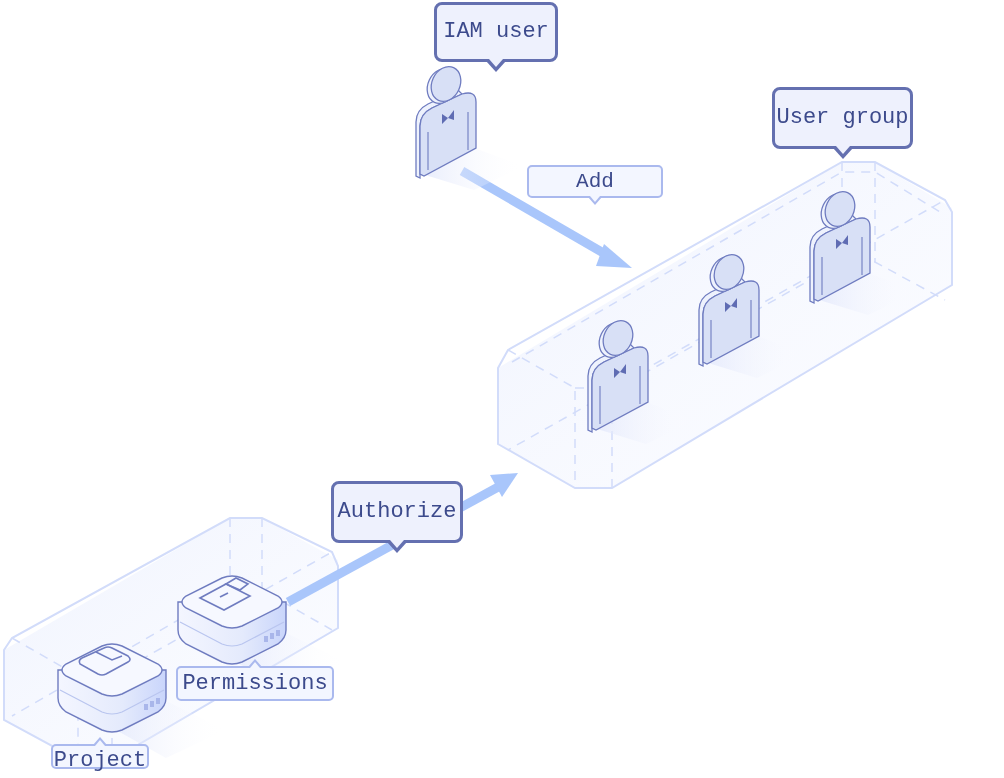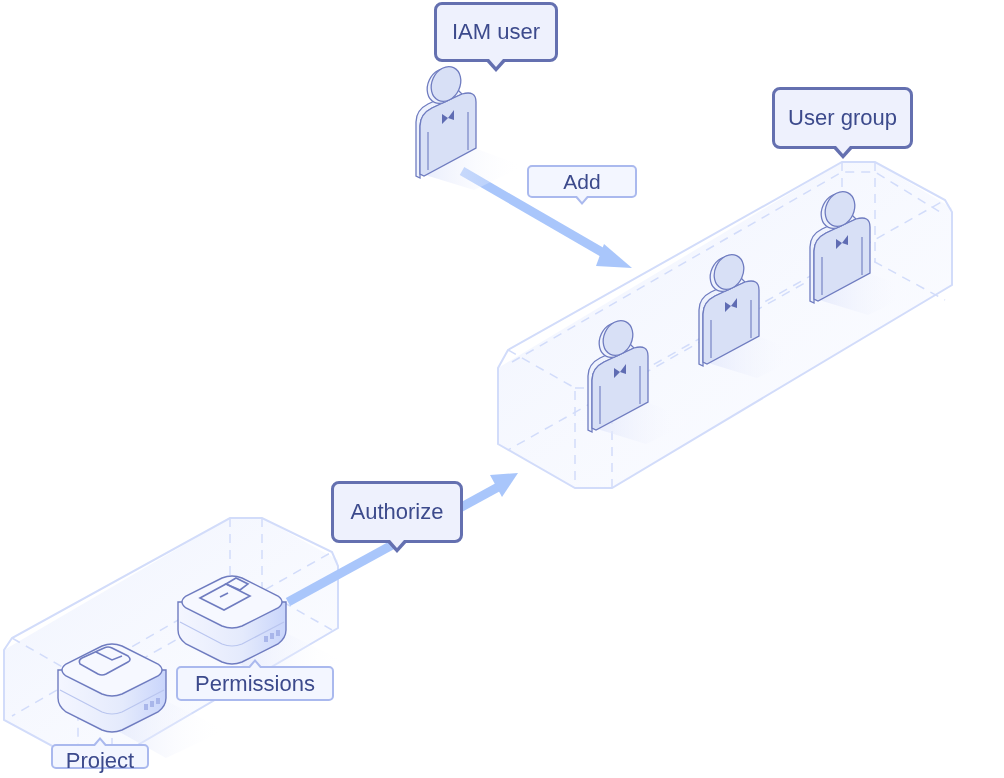--- a/index.html
+++ b/index.html
@@ -1,20 +1,20 @@
 <!DOCTYPE html>
 <html><head>
 <meta charset="utf-8">
 <style>
   html, body { margin: 0; padding: 0; background: #ffffff; }
   body { width: 1004px; height: 778px; position: relative; overflow: hidden;
          font-family: "Liberation Sans", "DejaVu Sans", sans-serif; }
   #scene { position: absolute; left: 0; top: 0; }
   .label { position: absolute; color: #3c4a8c; font-size: 22px; text-align: center;
-           box-sizing: border-box; white-space: nowrap; }
+           box-sizing: border-box; white-space: nowrap; font-family: Liberation Mono, monospace; }
   .label.strong { background: #eef1fd; border: 3px solid #6470b0; border-radius: 8px; }
   .label.soft { background: #f3f6ff; border: 2px solid #aab9ee; border-radius: 5px; }
   .label.strong .tail-out { position:absolute; left:50%; bottom:-13px; margin-left:-10px;
       border-left:10px solid transparent; border-right:10px solid transparent; border-top:11px solid #6470b0; }
   .label.strong .tail-in { position:absolute; left:50%; bottom:-8px; margin-left:-7px;
       border-left:7px solid transparent; border-right:7px solid transparent; border-top:8px solid #eef1fd; }
   .label.soft .tail-out { position:absolute; left:50%; bottom:-9px; margin-left:-7px;
       border-left:7px solid transparent; border-right:7px solid transparent; border-top:8px solid #aab9ee; }
   .label.soft .tail-in { position:absolute; left:50%; bottom:-6px; margin-left:-5px;
       border-left:5px solid transparent; border-right:5px solid transparent; border-top:6px solid #f3f6ff; }
@@ -154,21 +154,21 @@
 <div class="label strong" style="left:434px; top:2px; width:124px; height:60px; line-height:54px;">
   <span>IAM user</span>
   <span class="tail-out"></span><span class="tail-in"></span>
 </div>
 
 <div class="label strong" style="left:772px; top:87px; width:141px; height:62px; line-height:56px;">
   <span>User group</span>
   <span class="tail-out"></span><span class="tail-in"></span>
 </div>
 
-<div class="label soft" style="left:527px; top:165px; width:110px; height:33px; line-height:29px; font-size:21px;">
+<div class="label soft" style="left:527px; top:165px; width:136px; height:33px; line-height:29px; font-size:21px;">
   <span>Add</span>
   <span class="tail-out"></span><span class="tail-in"></span>
 </div>
 
 <div class="label strong" style="left:331px; top:473px; width:132px; height:62px; line-height:56px;margin-top:8px;">
   <span>Authorize</span>
   <span class="tail-out"></span><span class="tail-in"></span>
 </div>
 
 <div class="label soft tail-top" style="left:176px; top:666px; width:158px; height:35px; line-height:31px;">

